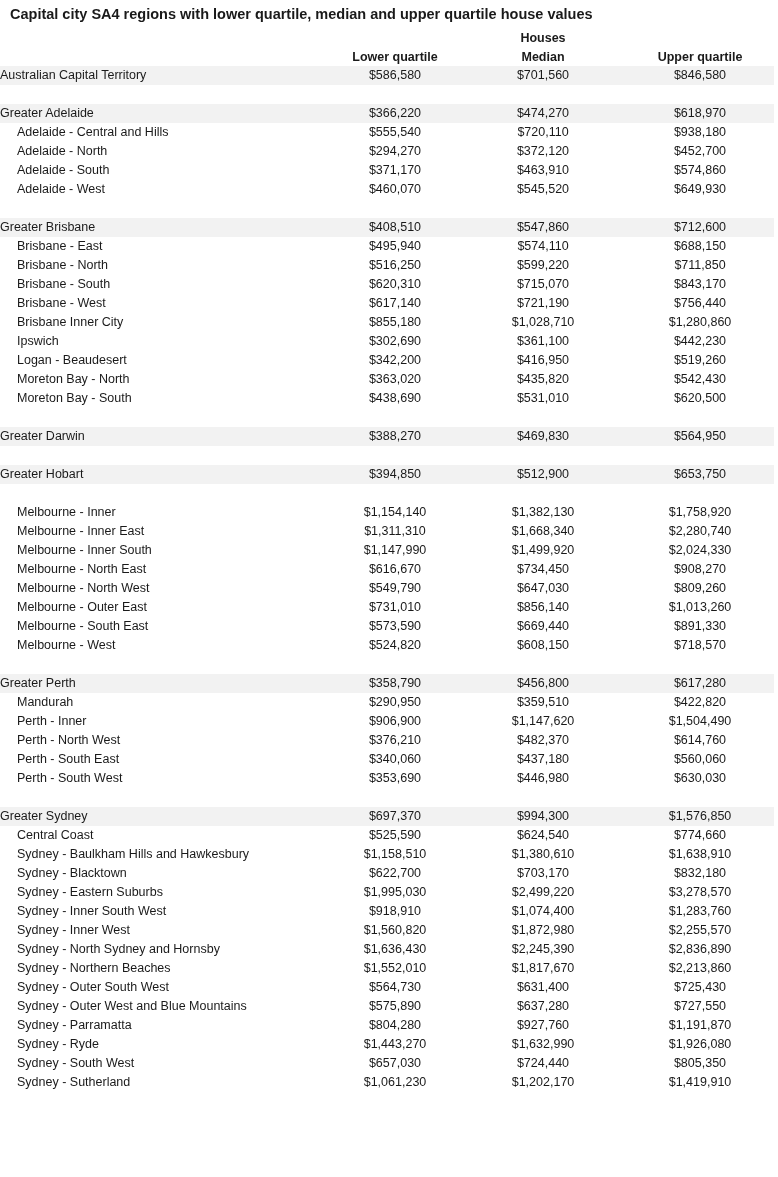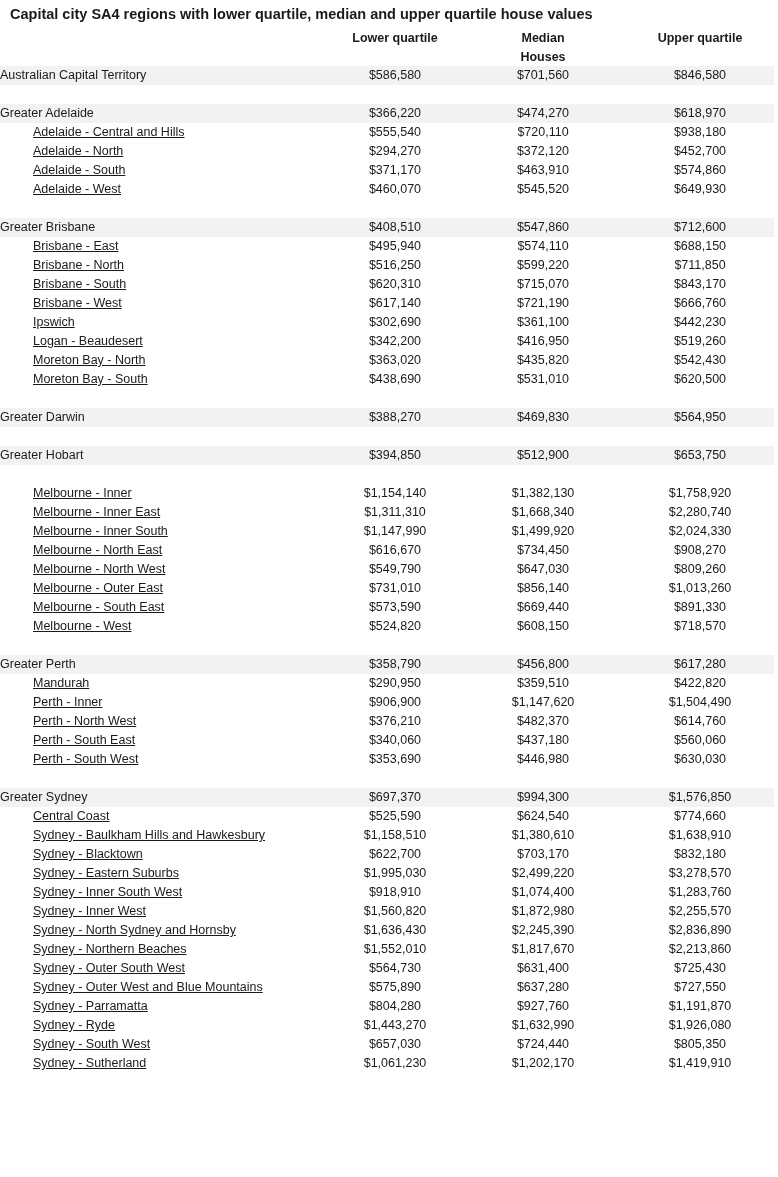--- a/index.html
+++ b/index.html
@@ -49,22 +49,21 @@
     font-weight: bold;
     text-align: center;
     height: 18px;
     line-height: 18px;
   }
   .name-cell {
     text-align: left;
     padding-left: 8px;
   }
   tr.child-row .name-cell {
-    padding-left: 33px;
-    text-decoration: underline;
+    padding-left: 17px;
   }
   .val-cell {
     text-align: center;
   }
   tr.group-row td {
     background: #f2f2f2;
   }
   tr.spacer-row td {
     height: 19px;
     background: #ffffff;
@@ -79,30 +78,30 @@
   <table class="hv">
     <colgroup>
       <col class="c-name">
       <col class="c-lq">
       <col class="c-med">
       <col class="c-uq">
     </colgroup>
     <thead>
       <tr>
         <td></td>
+        <td></td>
+        <th>Houses</th>
+        <td></td>
+      </tr>
+      <tr>
+        <td></td>
         <th>Lower quartile</th>
         <th>Median</th>
         <th>Upper quartile</th>
       </tr>
-      <tr>
-        <td></td>
-        <td></td>
-        <th>Houses</th>
-        <td></td>
-      </tr>
     </thead>
     <tbody id="table-body">
         <tr class="group-row">
           <td class="name-cell">Australian Capital Territory</td>
           <td class="val-cell">$586,580</td>
           <td class="val-cell">$701,560</td>
           <td class="val-cell">$846,580</td>
         </tr>
         <tr class="spacer-row">
           <td colspan="4"></td>
@@ -161,21 +160,27 @@
         <tr class="child-row">
           <td class="name-cell">Brisbane - South</td>
           <td class="val-cell">$620,310</td>
           <td class="val-cell">$715,070</td>
           <td class="val-cell">$843,170</td>
         </tr>
         <tr class="child-row">
           <td class="name-cell">Brisbane - West</td>
           <td class="val-cell">$617,140</td>
           <td class="val-cell">$721,190</td>
-          <td class="val-cell">$666,760</td>
+          <td class="val-cell">$756,440</td>
+        </tr>
+        <tr class="child-row">
+          <td class="name-cell">Brisbane Inner City</td>
+          <td class="val-cell">$855,180</td>
+          <td class="val-cell">$1,028,710</td>
+          <td class="val-cell">$1,280,860</td>
         </tr>
         <tr class="child-row">
           <td class="name-cell">Ipswich</td>
           <td class="val-cell">$302,690</td>
           <td class="val-cell">$361,100</td>
           <td class="val-cell">$442,230</td>
         </tr>
         <tr class="child-row">
           <td class="name-cell">Logan - Beaudesert</td>
           <td class="val-cell">$342,200</td>

